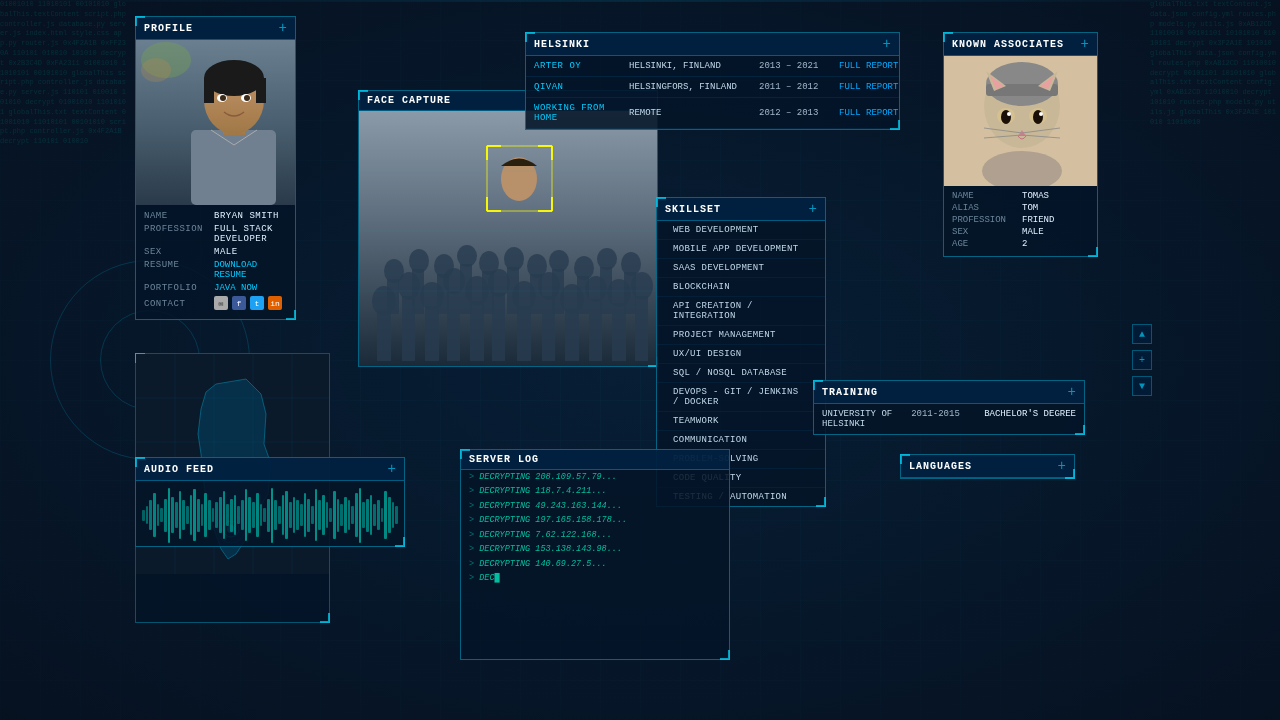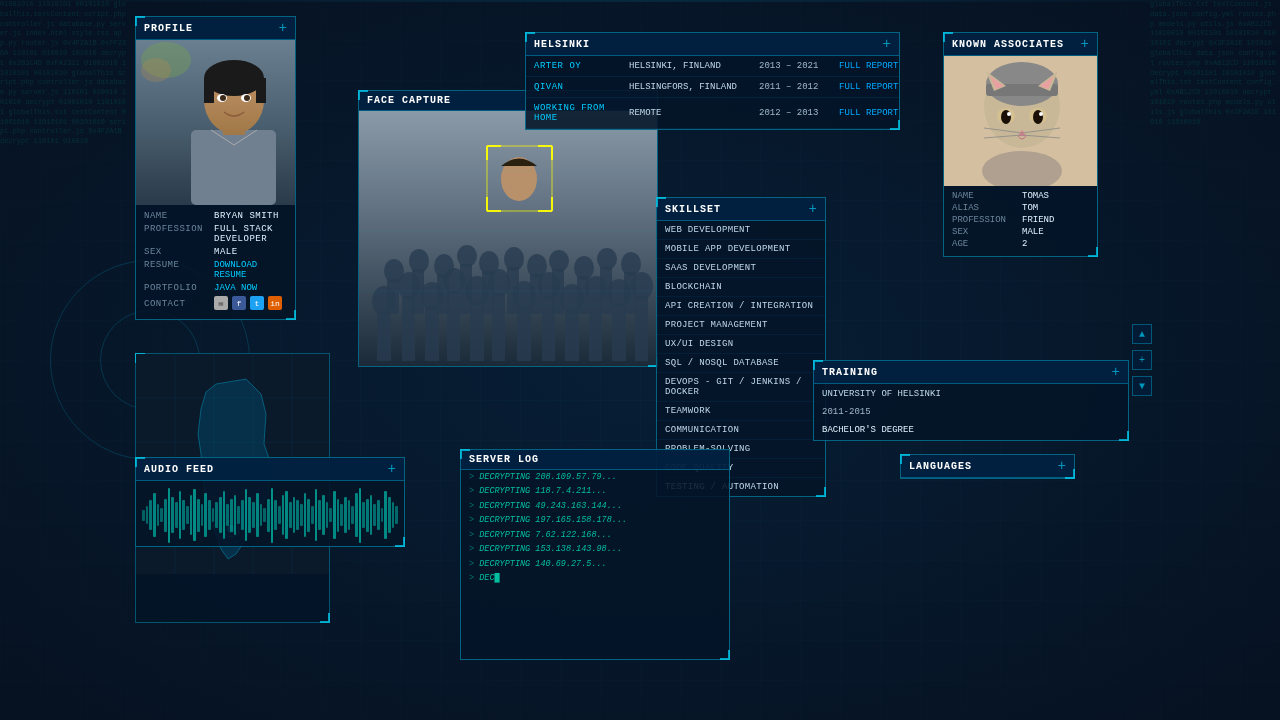--- a/index.html
+++ b/index.html
@@ -241,42 +241,41 @@
       white-space: nowrap;
     }
 
     
     #skillset {
       left: 656px; top: 197px;
       width: 170px;
     }
 
     .skill-item {
-      padding: 4px 8px;
+      padding: 4px 16px;
       font-size: 9px;
       color: #c0d8e8;
       border-bottom: 1px solid rgba(0,100,150,0.15);
       letter-spacing: 0.3px;
     }
 
     .skill-item:last-child { border-bottom: none; }
 
     
     #training {
-      left: 813px; top: 360px;
-      width: 316px;
+      left: 813px; top: 380px;
+      width: 272px;
       font-family: Liberation Mono, monospace;
     }
 
     .training-row {
       display: flex;
       font-size: 9px;
       padding: 5px 8px;
       gap: 8px;
-      flex-direction: column;
     }
 
     .training-institution {
       color: #c0d8e8;
       flex: 1;
     }
 
     .training-years {
       color: #a0b8c8;
       width: 65px;

